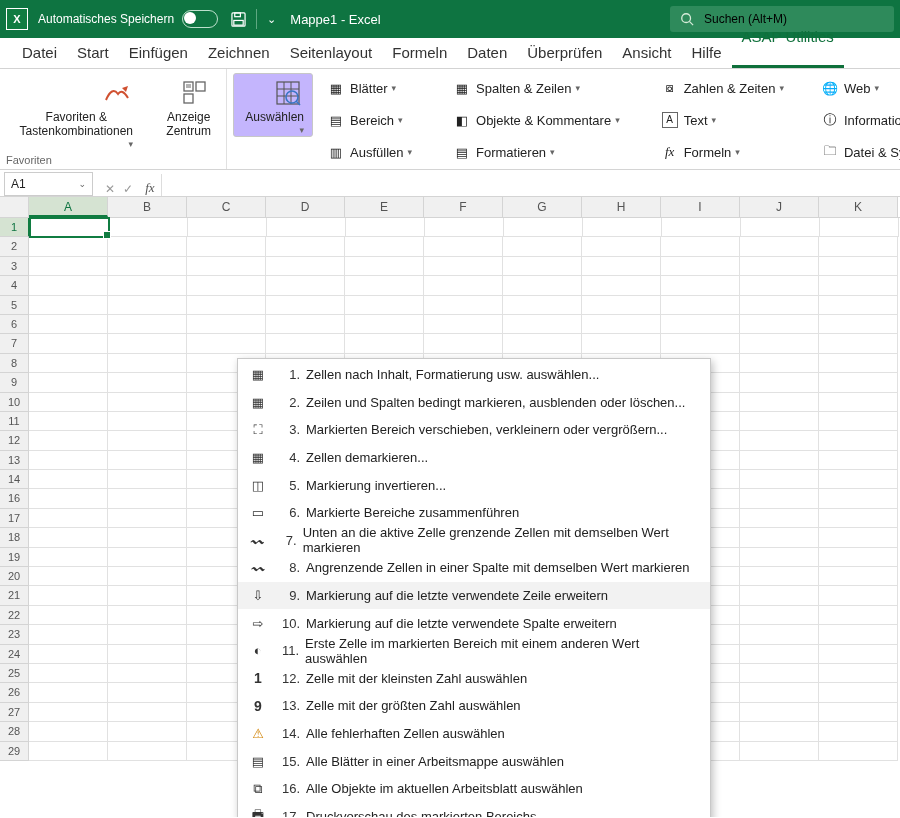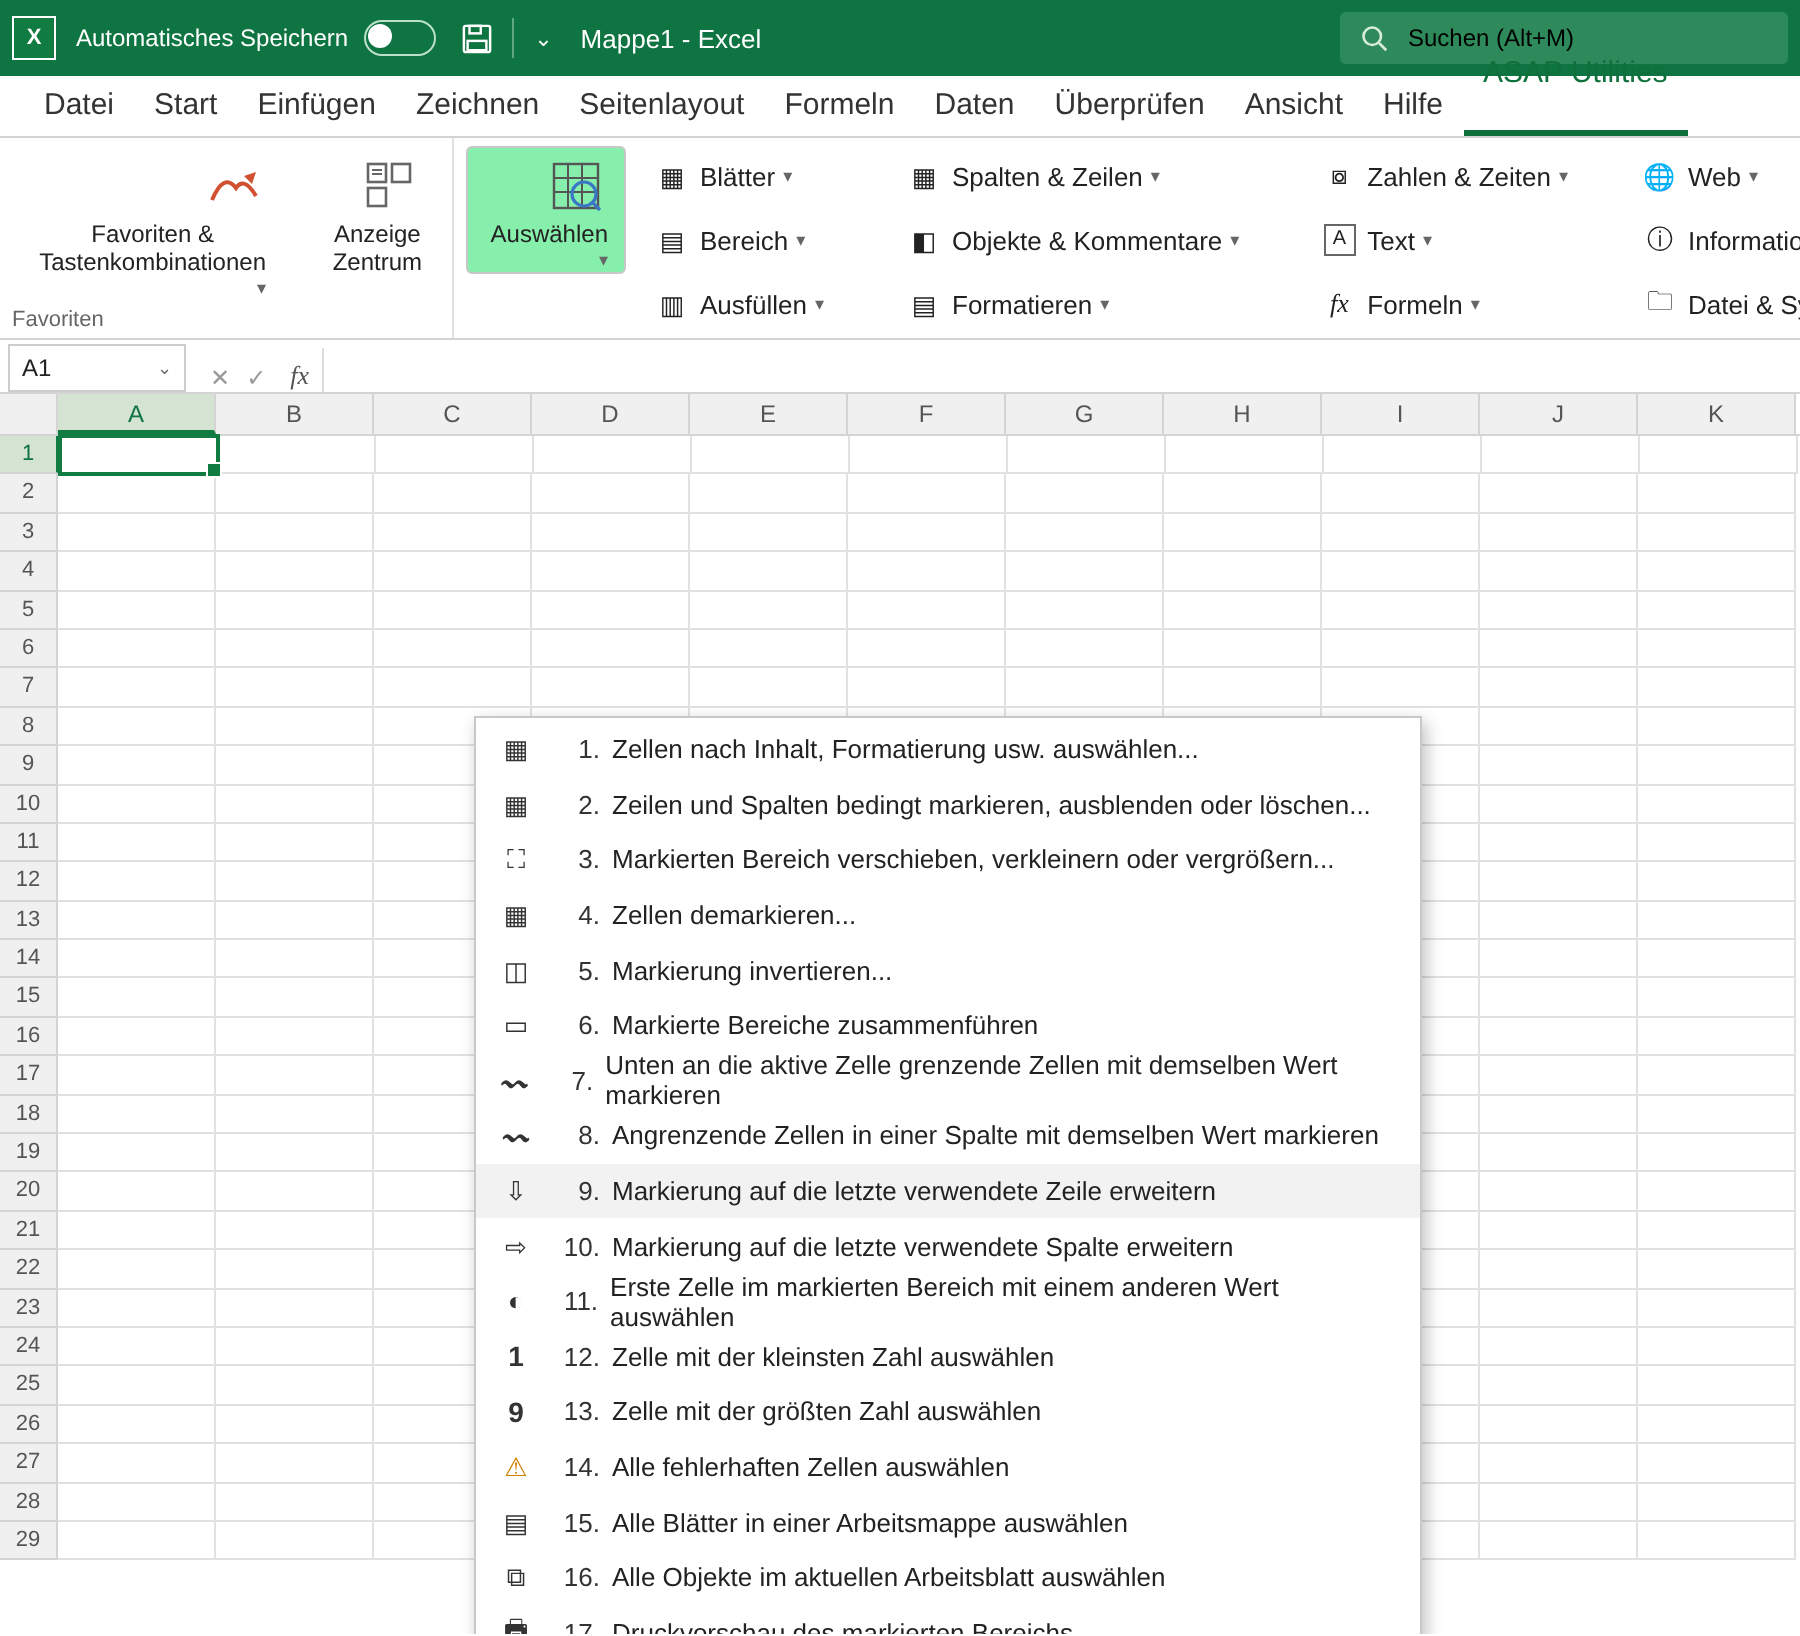--- a/index.html
+++ b/index.html
@@ -13,21 +13,21 @@
 .titlebar .title{font-size:13px;margin-left:4px}
 .titlebar .search{margin-left:auto;background:#2e8a5b;height:26px;width:204px;border-radius:3px;display:flex;align-items:center;padding:0 10px;color:#000000}
 .titlebar .search svg{margin-right:10px}
 .tabbar{height:30px;background:#fff;border-bottom:1px solid #d4d4d4;display:flex;align-items:flex-end;padding-left:12px}
 .tabbar .tab{padding:6px 10px 7px;font-size:15px;color:#333;cursor:pointer}
 .tabbar .tab.active{color:#0f703b;border-bottom:3px solid #0f703b;font-weight:400;padding-bottom:20px}
 .ribbon{height:100px;background:#fff;border-bottom:1px solid #d4d4d4;display:flex;box-shadow:0 2px 3px rgba(0,0,0,.08)}
 .group{border-right:1px solid #e1e1e1;padding:4px 6px 2px;display:flex;flex-direction:column}
 .group .group-label{font-size:11px;color:#666;text-align:left;margin-top:auto;padding:3px 0 1px}
 .bigbtn{display:flex;flex-direction:column;align-items:flex-end;padding:3px 8px 1px;font-size:12px;line-height:1.15;text-align:center;border:1px solid transparent;border-radius:3px}
-.bigbtn.active{background:#86efac;border-color:#c7c7c7}
+.bigbtn.active{background:#c4b5fd;border-color:#c7c7c7}
 .bigbtn .bigicon{width:32px;height:32px;display:flex;align-items:center;justify-content:center;margin-bottom:2px}
 .smallbtn{display:flex;align-items:center;padding:3px 6px;font-size:13px;border:1px solid transparent;border-radius:3px;height:22px;white-space:nowrap}
 .smallbtn .sicon{width:16px;height:16px;margin-right:6px;display:flex;align-items:center;justify-content:center}
 .smallbtn .chev{margin-left:4px;font-size:9px;color:#666}
 .col{display:flex;flex-direction:column;gap:2px}
 .namebox-row{height:26px;border-bottom:1px solid #d4d4d4;display:flex;align-items:flex-end;background:#fff}
 .namebox{width:75px;height:22px;border:1px solid #ccc;margin:0 4px 0 4px;font-size:12px;padding:0 6px;display:flex;align-items:center;justify-content:space-between;background:#fff}
 .namebox .chev{font-size:9px;color:#666}
 .fx-controls{display:flex;align-items:center;gap:8px;padding:0 8px;color:#999}
 .fx-label{font-style:italic;font-family:"Times New Roman",serif;font-size:13px;color:#555;margin-left:4px}
@@ -442,34 +442,20 @@
         <div class="cell"></div>
         <div class="cell"></div>
         <div class="cell"></div>
         <div class="cell"></div>
         <div class="cell"></div>
         <div class="cell"></div>
         <div class="cell"></div>
         <div class="cell"></div>
       </div>
       <div class="gridrow">
-        <div class="rowhead">15</div>
-        <div class="cell"></div>
-        <div class="cell"></div>
-        <div class="cell"></div>
-        <div class="cell"></div>
-        <div class="cell"></div>
-        <div class="cell"></div>
-        <div class="cell"></div>
-        <div class="cell"></div>
-        <div class="cell"></div>
-        <div class="cell"></div>
-        <div class="cell"></div>
-      </div>
-      <div class="gridrow">
         <div class="rowhead">16</div>
         <div class="cell"></div>
         <div class="cell"></div>
         <div class="cell"></div>
         <div class="cell"></div>
         <div class="cell"></div>
         <div class="cell"></div>
         <div class="cell"></div>
         <div class="cell"></div>
         <div class="cell"></div>

